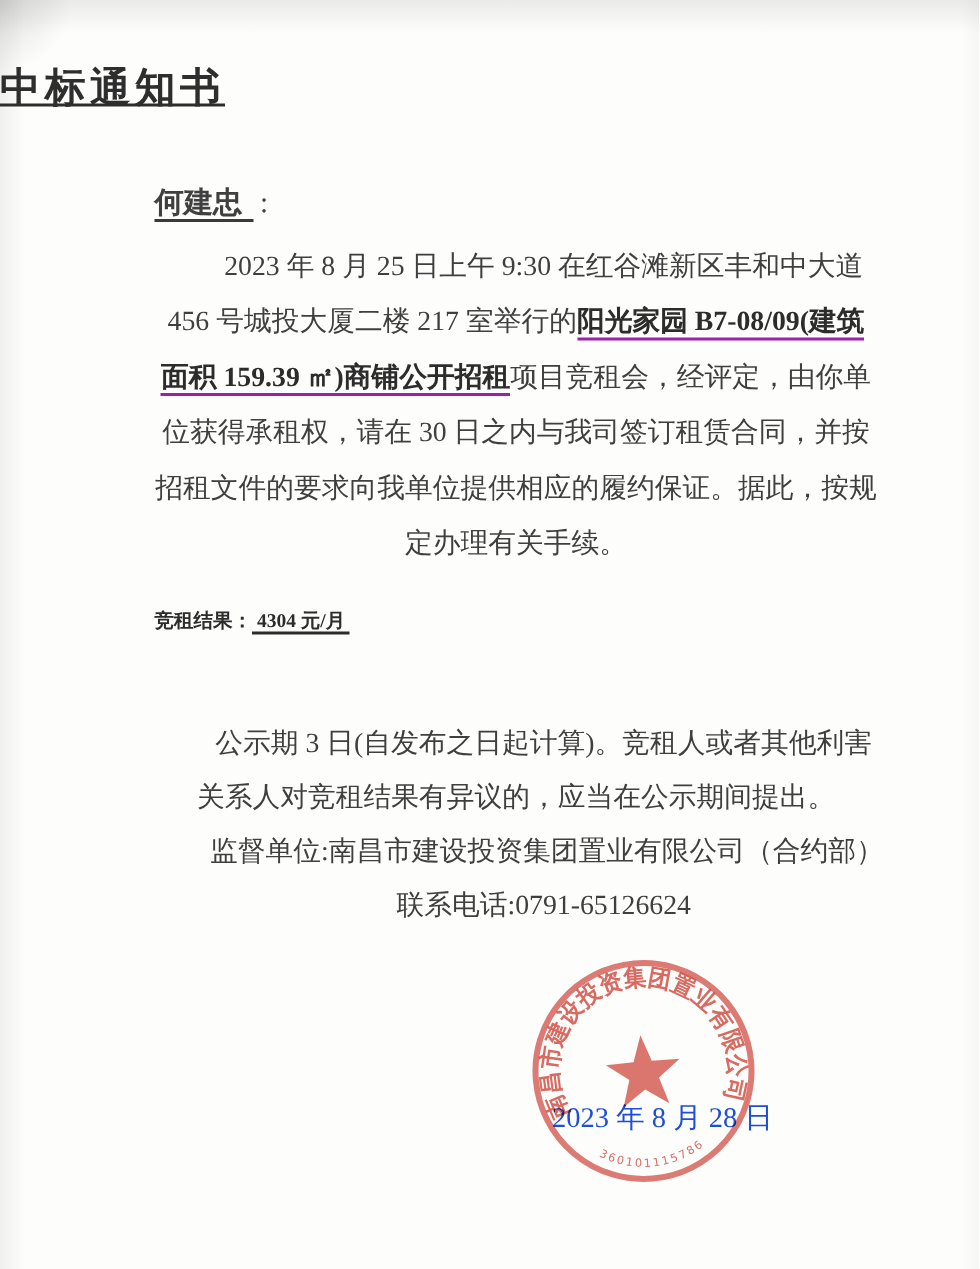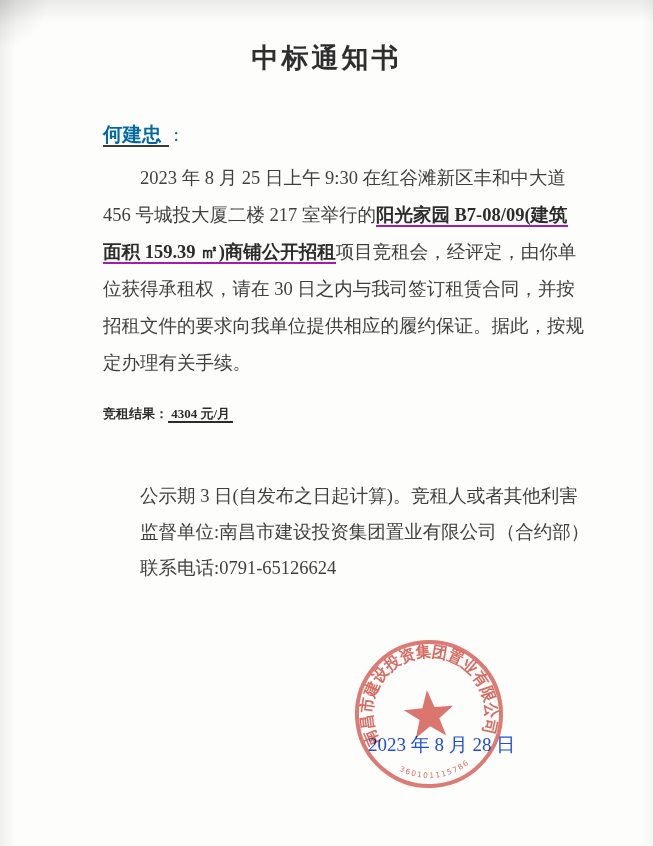--- a/index.html
+++ b/index.html
@@ -16,31 +16,31 @@
   .page::before {
     content: ""; position: absolute; inset: 0; pointer-events: none;
     background:
       radial-gradient(circle at 0 0, rgba(110,110,110,0.22), rgba(110,110,110,0) 48px),
       linear-gradient(180deg, rgba(120,120,120,0.14), rgba(120,120,120,0) 22px),
       linear-gradient(90deg, rgba(120,120,120,0.10), rgba(120,120,120,0) 16px),
       linear-gradient(270deg, rgba(140,140,140,0.07), rgba(140,140,140,0) 12px);
   }
   .title {
     position: absolute; top: 40px; left: 0; width: 100%;
-    text-align: center; font-size: 27px; font-weight: bold;
-    letter-spacing: 3px; color: #2e2e2e; white-space: pre;
+    text-align: left; font-size: 27px; font-weight: bold;
+    letter-spacing: 3px; color: #2e2e2e; white-space: pre; text-decoration: underline;
   }
   .recipient {
     position: absolute; top: 121px; left: 103px;
-    font-size: 19.5px; color: #0369a1; white-space: pre;
+    font-size: 19.5px; color: #404040; white-space: pre;
   }
   .recipient .name {
     font-weight: bold; border-bottom: 2px solid #3a3a3a; padding-right: 7px;
   }
-  .para { position: absolute; left: 103px; width: 482px; color: #3f3f3f; }
+  .para { position: absolute; left: 103px; width: 482px; color: #3f3f3f; text-align: center; }
   .para1 { top: 160px; }
   .para2 { top: 478px; }
   .line { height: 37px; line-height: 37px; font-size: 18.5px; white-space: pre; }
   .para2 .line { height: 36px; line-height: 36px; }
   .indent { text-indent: 37px; }
   .em { font-weight: bold; color: #2c2c2c; border-bottom: 2px solid #a21caf; }
   .result {
     position: absolute; top: 405px; left: 103px;
     font-size: 13px; font-weight: bold; color: #2c2c2c; white-space: pre;
   }
@@ -73,20 +73,21 @@
     <div class="line"><span class="em">面积 159.39 ㎡)商铺公开招租</span><span>项目竞租会，经评定，由你单</span></div>
     <div class="line"><span>位获得承租权，请在 30 日之内与我司签订租赁合同，并按</span></div>
     <div class="line"><span>招租文件的要求向我单位提供相应的履约保证。据此，按规</span></div>
     <div class="line"><span>定办理有关手续。</span></div>
   </div>
 
   <div class="result"><span>竞租结果：</span><span class="value"> 4304 元/月 </span></div>
 
   <div class="para para2">
     <div class="line indent"><span>公示期 3 日(自发布之日起计算)。竞租人或者其他利害</span></div>
+    <div class="line"><span>关系人对竞租结果有异议的，应当在公示期间提出。</span></div>
     <div class="line indent"><span>监督单位:南昌市建设投资集团置业有限公司（合约部）</span></div>
     <div class="line indent"><span>联系电话:0791-65126624</span></div>
   </div>
 
   <div class="date">2023 年 8 月 28 日</div>
 
   <svg class="stamp" viewBox="0 0 156 156" xmlns="http://www.w3.org/2000/svg">
     <defs>
       <path id="sealArcTop" d="M 26.4 102.1 A 57 57 0 1 1 129.6 102.1" fill="none"></path>
       <path id="sealArcBottom" d="M 36.9 127 A 64 64 0 0 0 119.1 127" fill="none"></path>

